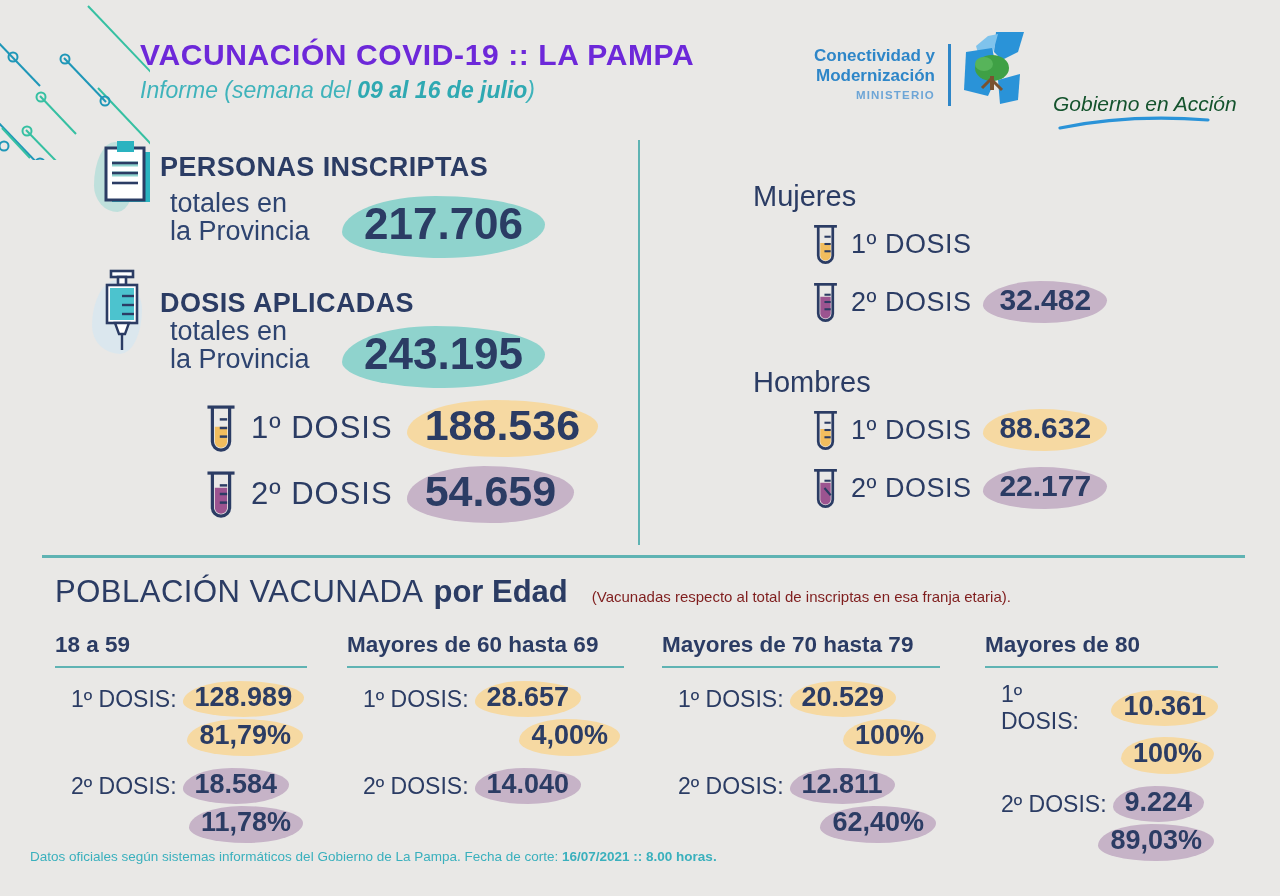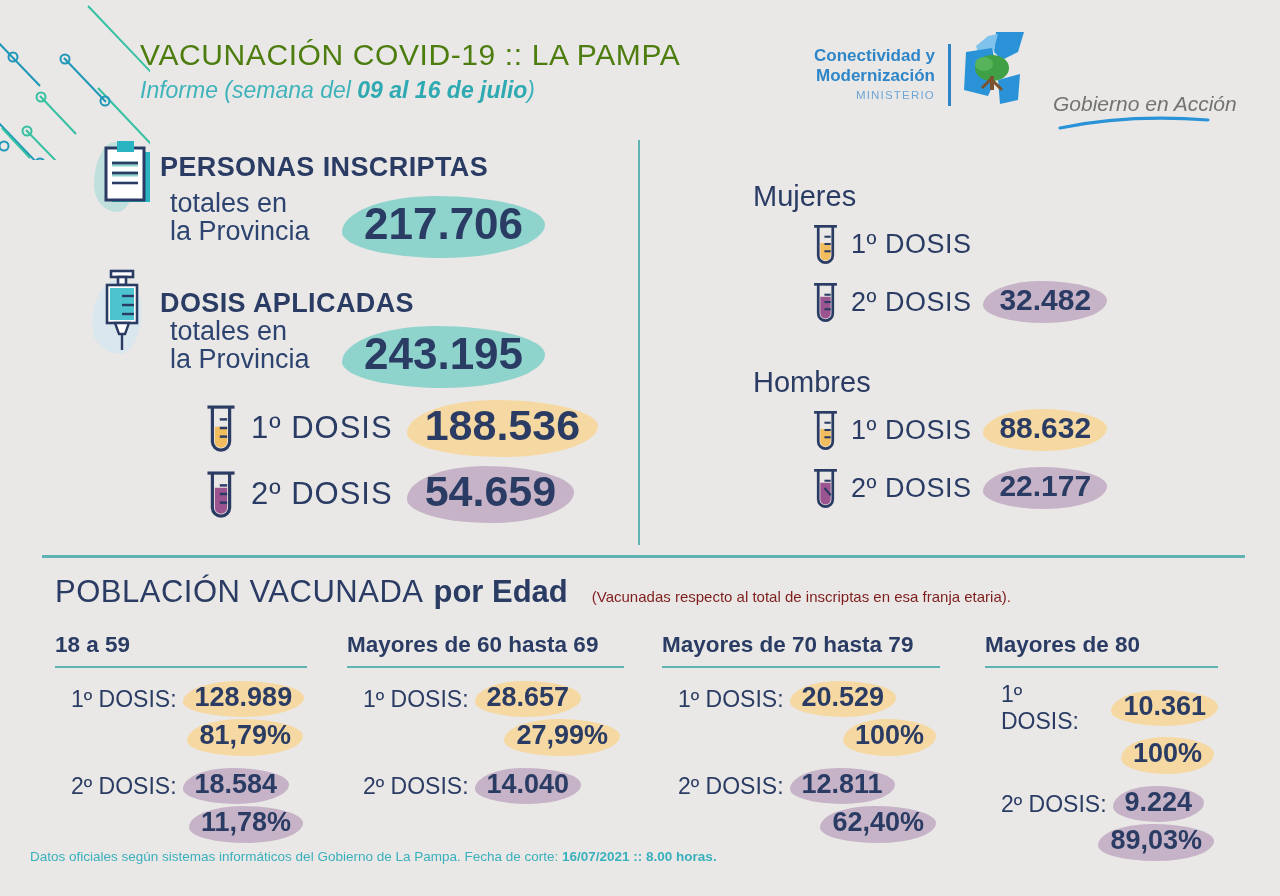--- a/index.html
+++ b/index.html
@@ -2,31 +2,31 @@
 <html><head>
 <meta charset="utf-8">
 <style>
   html,body{margin:0;padding:0;background:#e9e8e6;}
   .canvas{position:relative;width:1280px;height:896px;background:#e9e8e6;
           font-family:"Liberation Sans",sans-serif;overflow:hidden;color:#2b3c64;}
   .abs{position:absolute;}
   b,.bold{font-weight:bold;}
 
   
-  .hdr-title{left:140px;top:38px;font-size:30px;font-weight:normal;color:#4d7c0f;letter-spacing:.6px;}
+  .hdr-title{left:140px;top:38px;font-size:30px;font-weight:bold;color:#6d28d9;letter-spacing:.6px;}
   .hdr-sub{left:140px;top:77px;font-size:23px;color:#3fb3bb;font-style:italic;}
   .hdr-sub b{color:#2fa9b2;}
 
   
   .ministry{left:788px;top:46px;width:147px;text-align:right;line-height:1.18;}
   .ministry .m{font-size:17px;font-weight:bold;color:#2e86c8;}
-  .ministry .m3{font-size:11.5px;font-weight:normal;color:#6da5d6;letter-spacing:1.2px;margin-top:3px;}
+  .ministry .m3{font-size:11.5px;font-weight:bold;color:#6da5d6;letter-spacing:1.2px;margin-top:3px;}
   .brand-divider{left:948px;top:44px;width:2.5px;height:62px;background:#2e86c8;}
   .province{left:1036px;top:44px;font-size:42px;font-weight:bold;font-style:italic;color:#2a93d8;letter-spacing:.5px;}
-  .tagline{left:1053px;top:92px;font-size:21px;font-style:italic;color:#737373;}
+  .tagline{left:1053px;top:92px;font-size:21px;font-style:italic;color:#14532d;}
 
   
   .blob{display:inline-block;border-radius:46% 54% 50% 50% / 58% 46% 54% 42%;}
   .blob-teal{background:#8fd3cd;}
   .blob-yellow{background:#f6d9a2;}
   .blob-purple{background:#c6b3c7;}
 
   
   .stat-title{font-size:27px;font-weight:bold;letter-spacing:.4px;}
   .stat-cap{font-size:27px;color:#2e4470;}
@@ -273,21 +273,21 @@
     </div>
   </div>
 
   <div class="age-col" style="left:347px;width:277px">
     <div class="age-head">Mayores de 60 hasta 69</div>
     <div class="age-row">
       <span>1º DOSIS:</span>
       <span class="blob blob-yellow age-val">28.657</span>
     </div>
     <div class="age-pct">
-      <span class="blob blob-yellow">27,99%</span>
+      <span class="blob blob-yellow">4,00%</span>
     </div>
     <div class="age-row second">
       <span>2º DOSIS:</span>
       <span class="blob blob-purple age-val">14.040</span>
     </div>
   </div>
 
   <div class="age-col" style="left:662px;width:278px">
     <div class="age-head">Mayores de 70 hasta 79</div>
     <div class="age-row">

